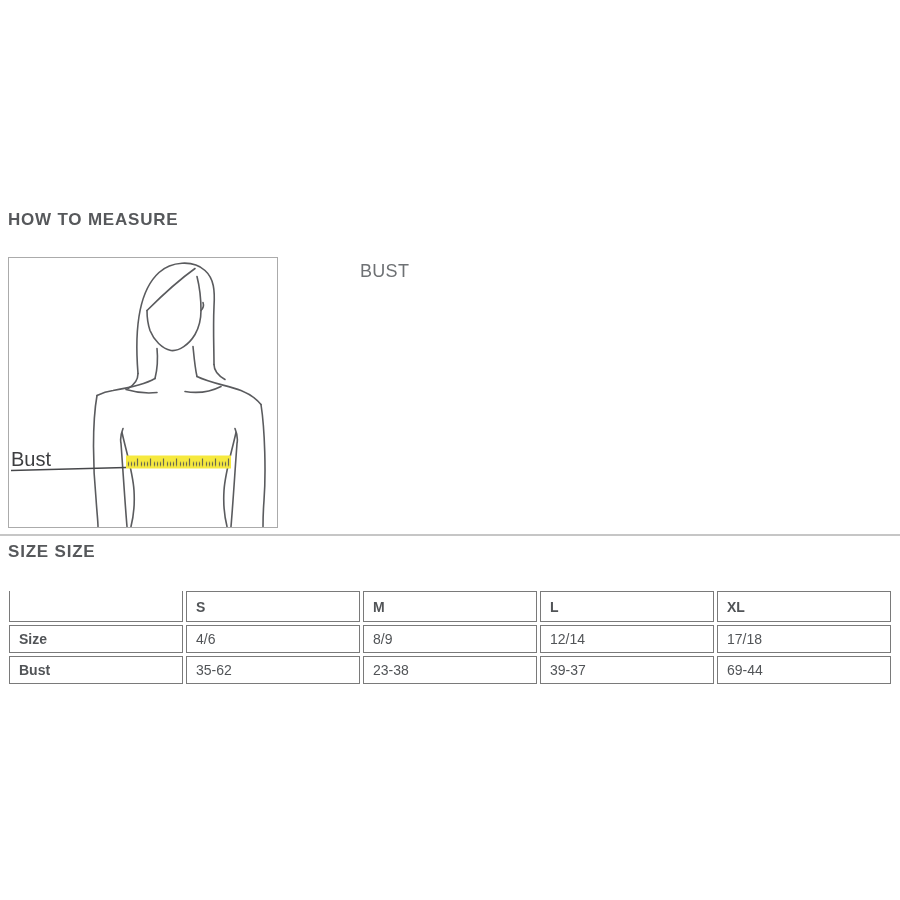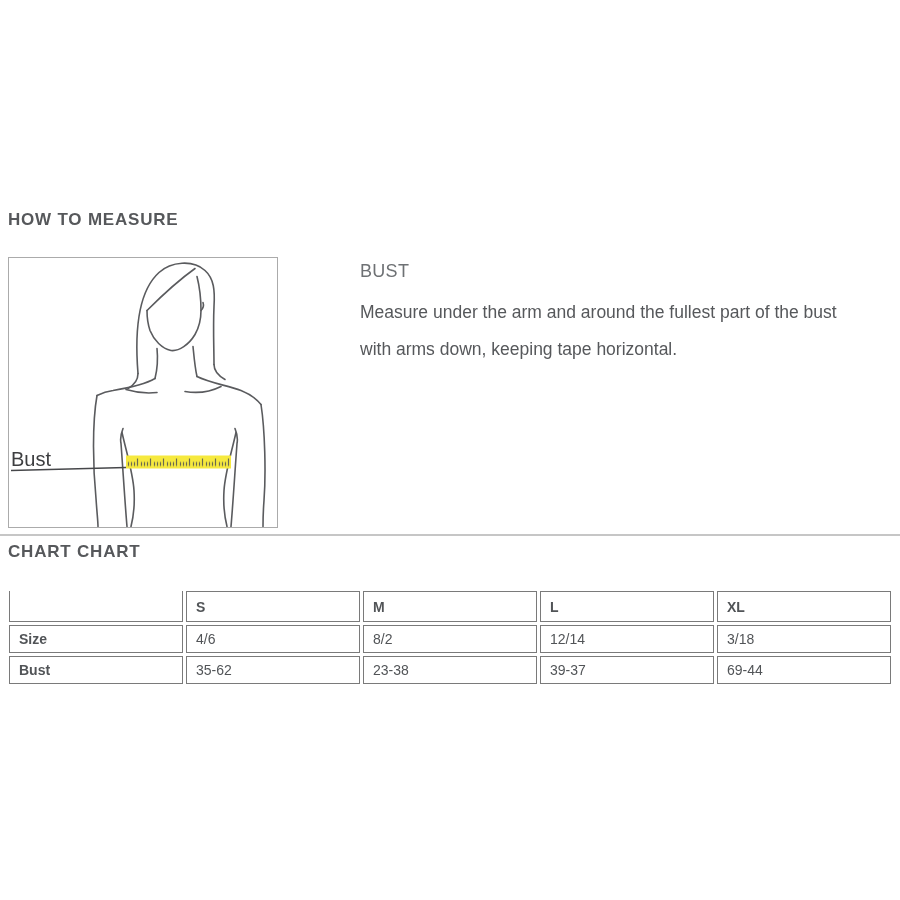--- a/index.html
+++ b/index.html
@@ -96,45 +96,41 @@
       <rect class="tape" x="117" y="197" width="105" height="13"></rect>
       <rect x="117" y="197" width="105" height="13" fill="url(#tapeTicks)"></rect>
 
       <line class="leader" x1="2" y1="212" x2="117" y2="209"></line>
       <text class="bust-label" x="2" y="207">Bust</text>
     </svg>
   </div>
 
   <div class="bust-info">
     <div class="bust-heading">BUST</div>
-    <p class="bust-text">
-      <span>Measure under the arm and around the fullest part of the bust</span><br>
-      <span>with arms down, keeping tape horizontal.</span>
-    </p>
   </div>
 
   <div class="divider"></div>
 
-  <div class="section-heading size-chart-heading">CHART CHART</div>
+  <div class="section-heading size-chart-heading">SIZE SIZE</div>
 
   <table class="size-table">
     <tbody>
         <tr>
       <td class="corner"></td>
       <th>S</th>
       <th>M</th>
       <th>L</th>
       <th>XL</th>
     </tr>
     <tr>
       <td class="rowlabel">Size</td>
       <td>4/6</td>
-      <td>8/2</td>
+      <td>8/9</td>
       <td>12/14</td>
-      <td>3/18</td>
+      <td>17/18</td>
     </tr>
     <tr>
       <td class="rowlabel">Bust</td>
       <td>35-62</td>
       <td>23-38</td>
       <td>39-37</td>
       <td>69-44</td>
     </tr>
   </tbody>
     </table>

